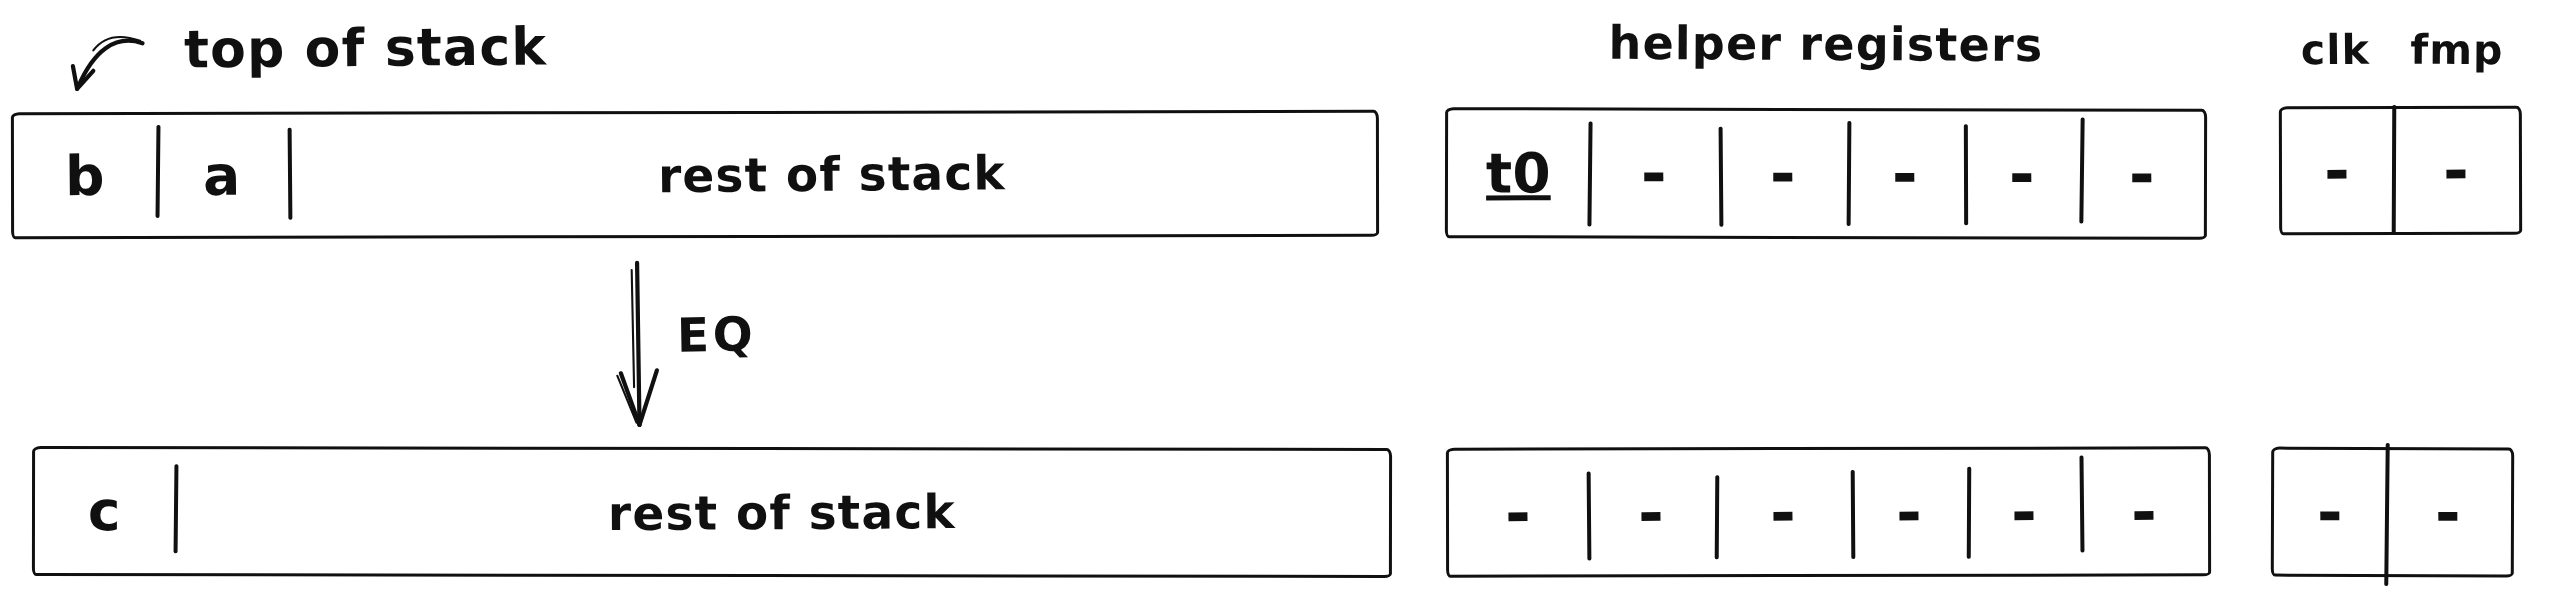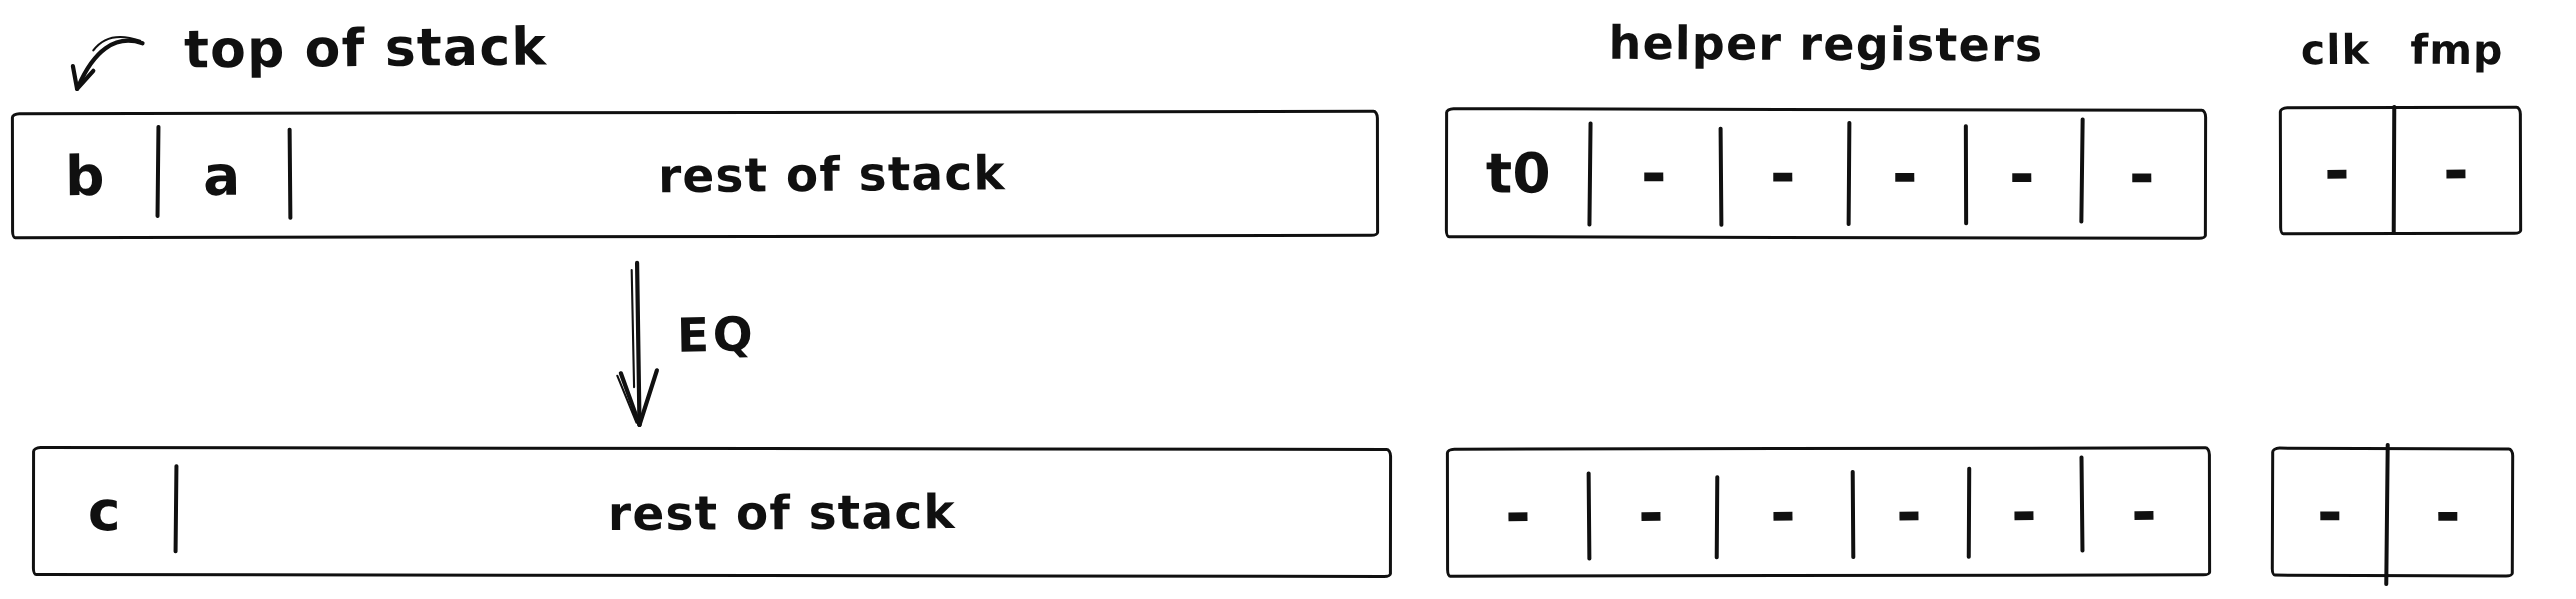--- a/index.html
+++ b/index.html
@@ -75,21 +75,21 @@
     <div class="cell" style="flex:0 0 9.7%;">
       <span class="cell-label">a</span>
     </div>
     <span class="divider" style="left:20.1%; top:11%; height:76%; transform:rotate(-0.4deg);"></span>
     <div class="cell" style="flex:1;">
       <span class="cell-label rest">rest of stack</span>
     </div>
   </div>
 
   <div class="box" style="left:1445px; top:108px; width:762px; height:131px; transform:rotate(0.12deg);">
-    <div class="cell" style="flex:0 0 18.5%;">
+    <div class="cell" style="flex:0 0 18.5%;text-decoration:underline;">
       <span class="cell-label">t0</span>
     </div>
     <span class="divider" style="left:18.5%; top:9%; height:84%; transform:rotate(0.5deg);"></span>
     <div class="cell" style="flex:0 0 17.4%;">
       <span class="cell-label dash">-</span>
     </div>
     <span class="divider" style="left:35.9%; top:13%; height:80%; transform:rotate(-0.6deg);"></span>
     <div class="cell" style="flex:0 0 16.9%;">
       <span class="cell-label dash">-</span>
     </div>

